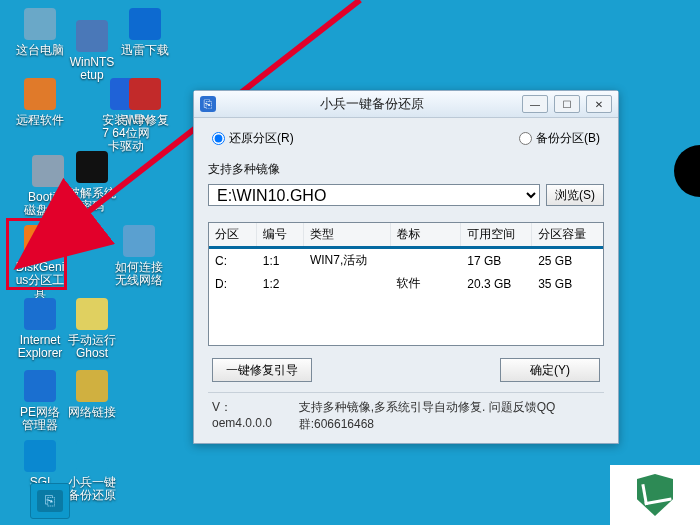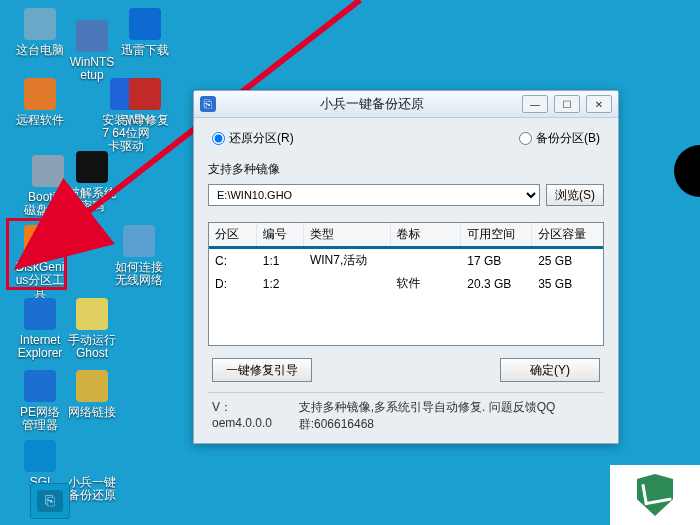--- a/index.html
+++ b/index.html
@@ -131,21 +131,21 @@
   .pathrow {
     display: flex;
     gap: 6px;
     margin-bottom: 16px;
   }
   .pathrow select {
     flex:1;
     height: 22px;
     border: 1px solid #7a8a99;
     background:#fff;
-    font-size:11px;
+    font-size:16px;
     padding: 0 4px;
   }
   .btn {
     height: 22px;
     min-width: 58px;
     border: 1px solid #7a8a99;
     background: linear-gradient(#fdfdfd,#e6e6e6);
     font-size: 12px;
     cursor: pointer;
     padding: 0 8px;

